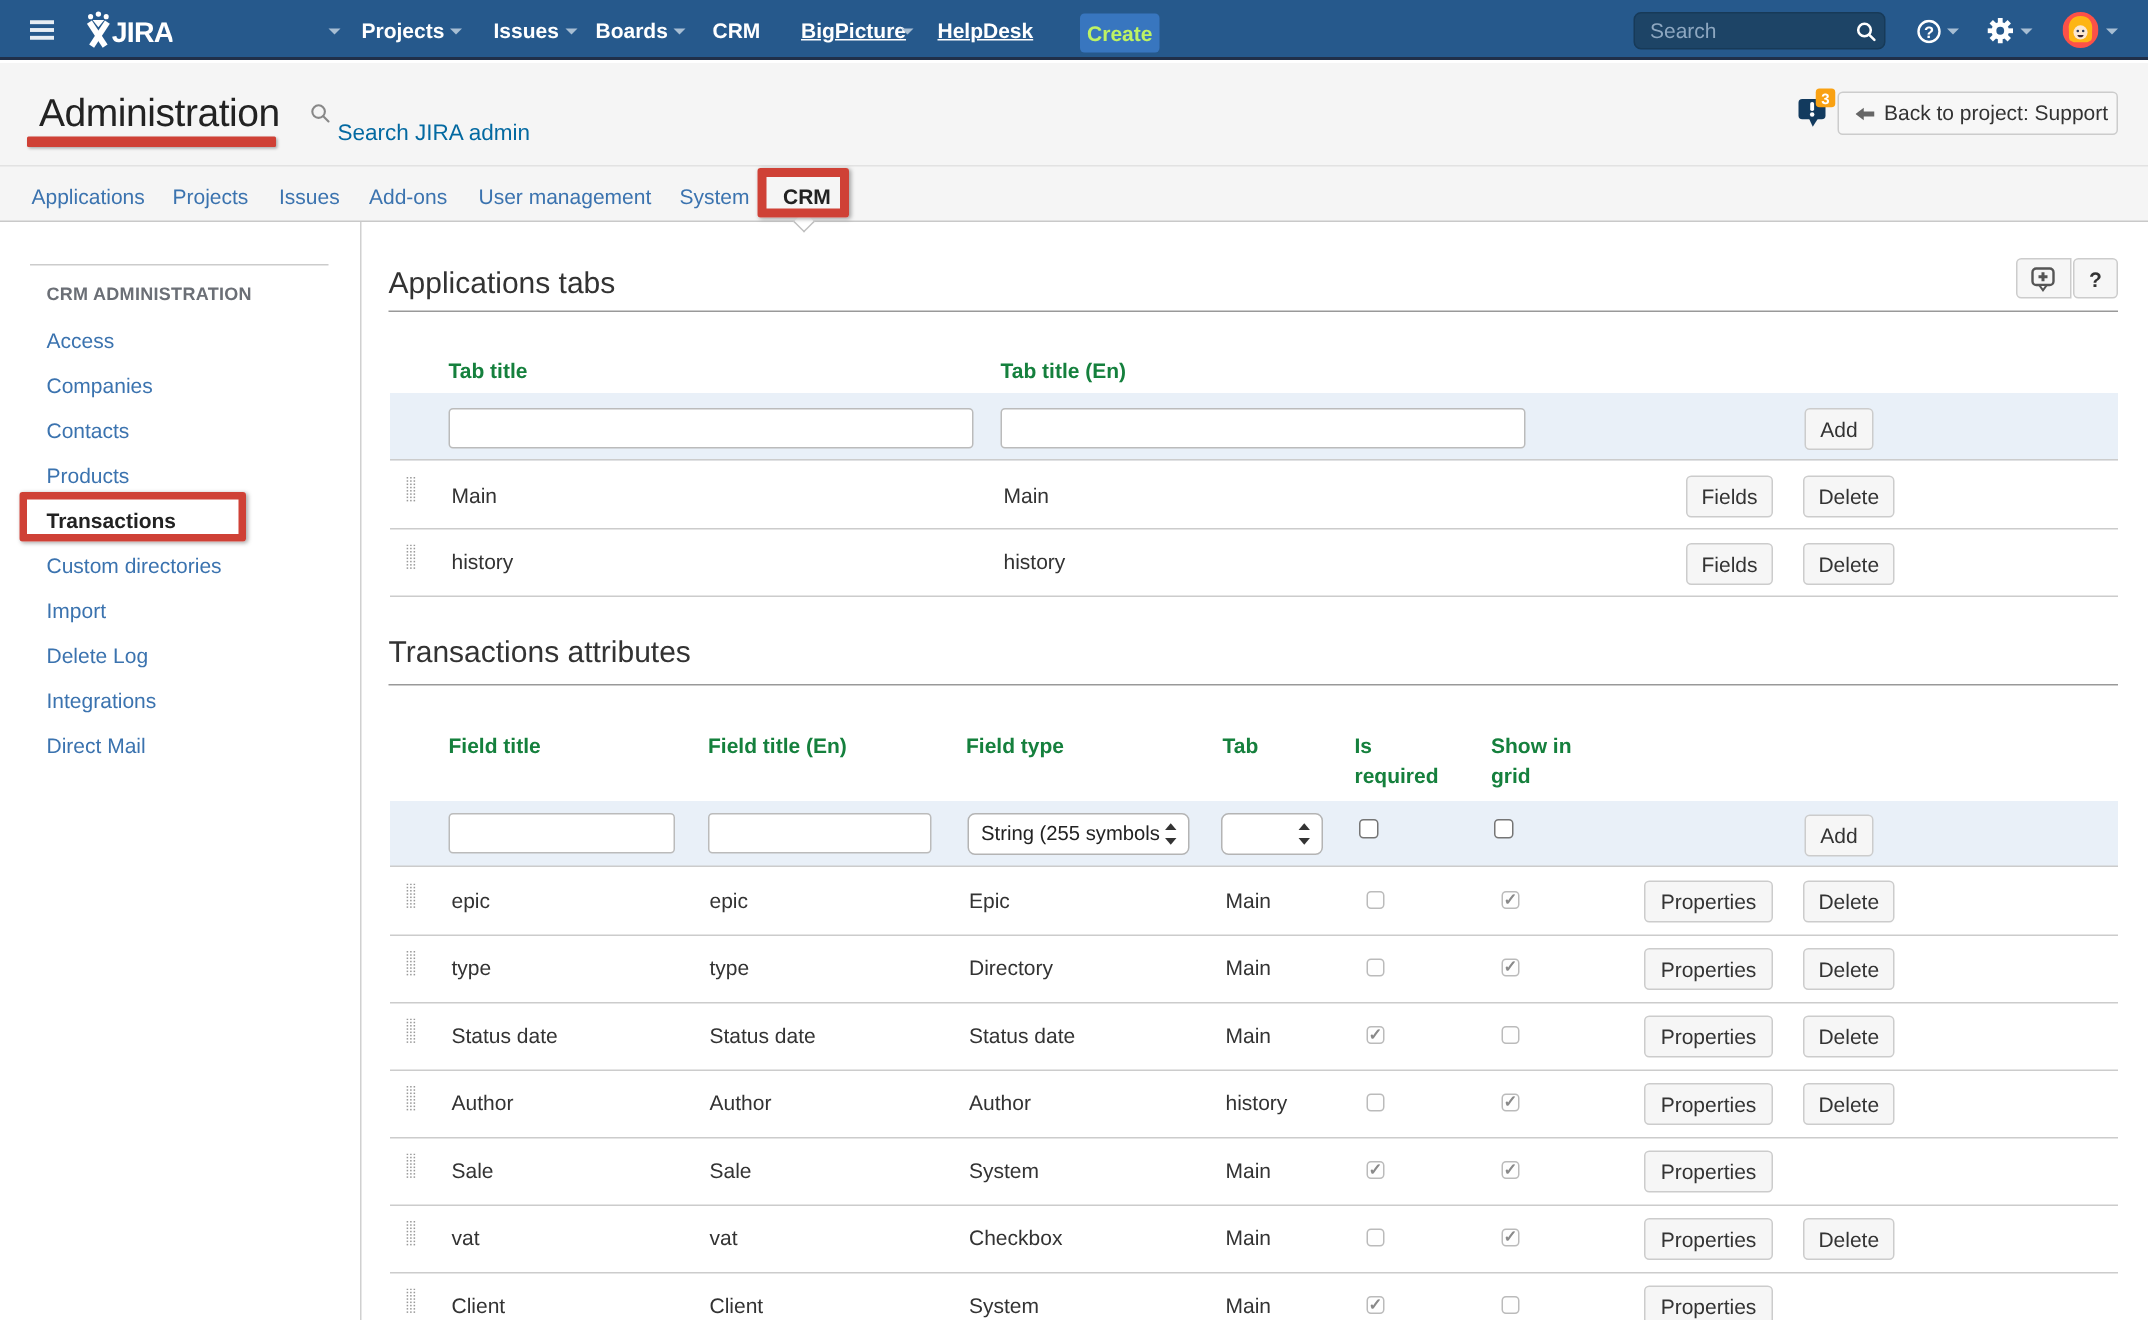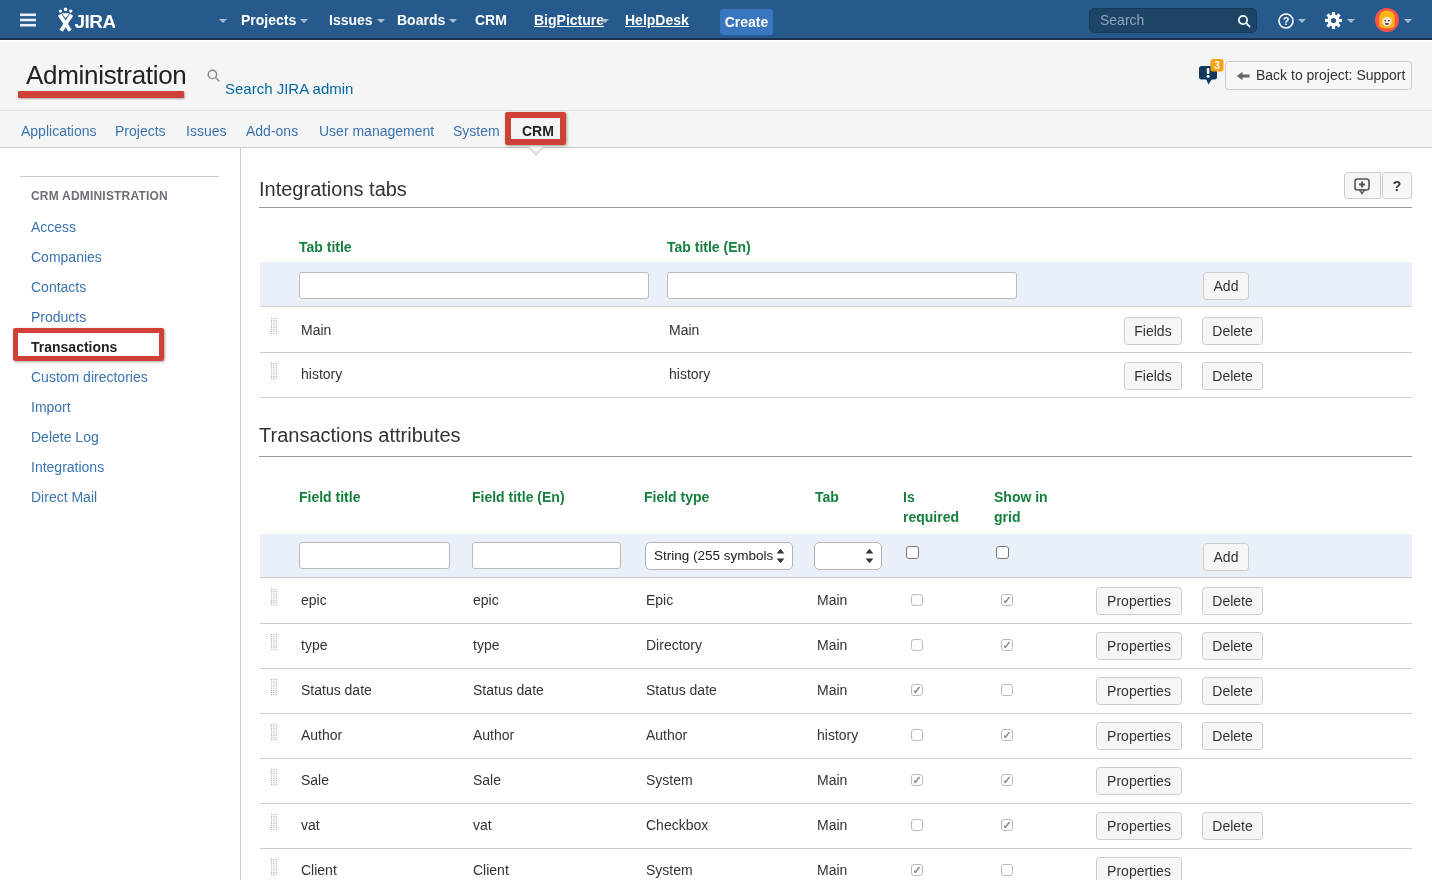--- a/index.html
+++ b/index.html
@@ -67,21 +67,21 @@
     <span class="caret" style="left:300px;"></span>
   <span class="navitem" style="left:329px;">Issues</span>
     <span class="caret" style="left:377px;"></span>
   <span class="navitem" style="left:397px;">Boards</span>
     <span class="caret" style="left:449px;"></span>
   <span class="navitem" style="left:475px;">CRM</span>
   <span class="navitem" style="left:534px;text-decoration:underline;">BigPicture</span>
     <span class="caret" style="left:601px;"></span>
   <span class="navitem" style="left:625px;text-decoration:underline;">HelpDesk</span>
   <div class="abs" style="left:720px;top:9px;width:53px;height:26px;background:#3876bf;border-radius:3px;
-    color:#ffffff;font-size:14px;font-weight:bold;text-align:center;line-height:26px;">Create</div>
+    color:#bef264;font-size:14px;font-weight:bold;text-align:center;line-height:26px;">Create</div>
 
   <div class="abs" style="left:1089px;top:8px;width:168px;height:25px;background:#1d4466;border:1px solid #173a58;border-radius:5px;">
     <span class="abs" style="left:10px;top:3px;font-size:14px;color:#8da7c0;">Search</span>
     <svg class="abs" style="left:147px;top:5px;" width="14" height="14" viewBox="0 0 14 14">
       <circle cx="6" cy="6" r="4.2" fill="none" stroke="#fff" stroke-width="1.7"></circle>
       <line x1="9.2" y1="9.2" x2="12.6" y2="12.6" stroke="#fff" stroke-width="1.7" stroke-linecap="round"></line>
     </svg>
   </div>
   <svg class="abs" style="left:1278px;top:13px;" width="16" height="16" viewBox="0 0 16 16">
     <circle cx="8" cy="8" r="7" fill="none" stroke="#fff" stroke-width="1.6"></circle>
@@ -161,21 +161,21 @@
 <span class="sidelink" style="top:279px;">Contacts</span>
 <span class="sidelink" style="top:309px;">Products</span>
 <span class="sidelink" style="top:339px;color:#222;font-weight:bold;">Transactions</span>
 <span class="sidelink" style="top:369px;">Custom directories</span>
 <span class="sidelink" style="top:399px;">Import</span>
 <span class="sidelink" style="top:429px;">Delete Log</span>
 <span class="sidelink" style="top:459px;">Integrations</span>
 <span class="sidelink" style="top:489px;">Direct Mail</span>
 <div class="redbox" style="left:13px;top:328px;width:151px;height:33px;border-radius:2px;"></div>
 
-<h2 class="sec" style="left:259px;top:178px;">Integrations tabs</h2>
+<h2 class="sec" style="left:259px;top:178px;">Applications tabs</h2>
 <div class="secline" style="top:207px;"></div>
 <div class="btn" style="left:1344px;top:172px;width:37px;height:27px;border-radius:3.5px 0 0 3.5px;">
   <svg style="margin-top:5px;" width="17" height="17" viewBox="0 0 17 17">
     <rect x="1" y="1" width="14" height="11" rx="2.5" fill="none" stroke="#555" stroke-width="1.6"></rect>
     <path d="M5.5 12 L10.5 12 L8 15.5 Z" fill="#fff" stroke="#555" stroke-width="1.4"></path>
     <rect x="7" y="3.5" width="2" height="6" fill="#555"></rect>
     <rect x="5" y="5.5" width="6" height="2" fill="#555"></rect>
   </svg>
 </div>
 <div class="btn" style="left:1382px;top:172px;width:30px;height:27px;font-weight:bold;">?</div>

